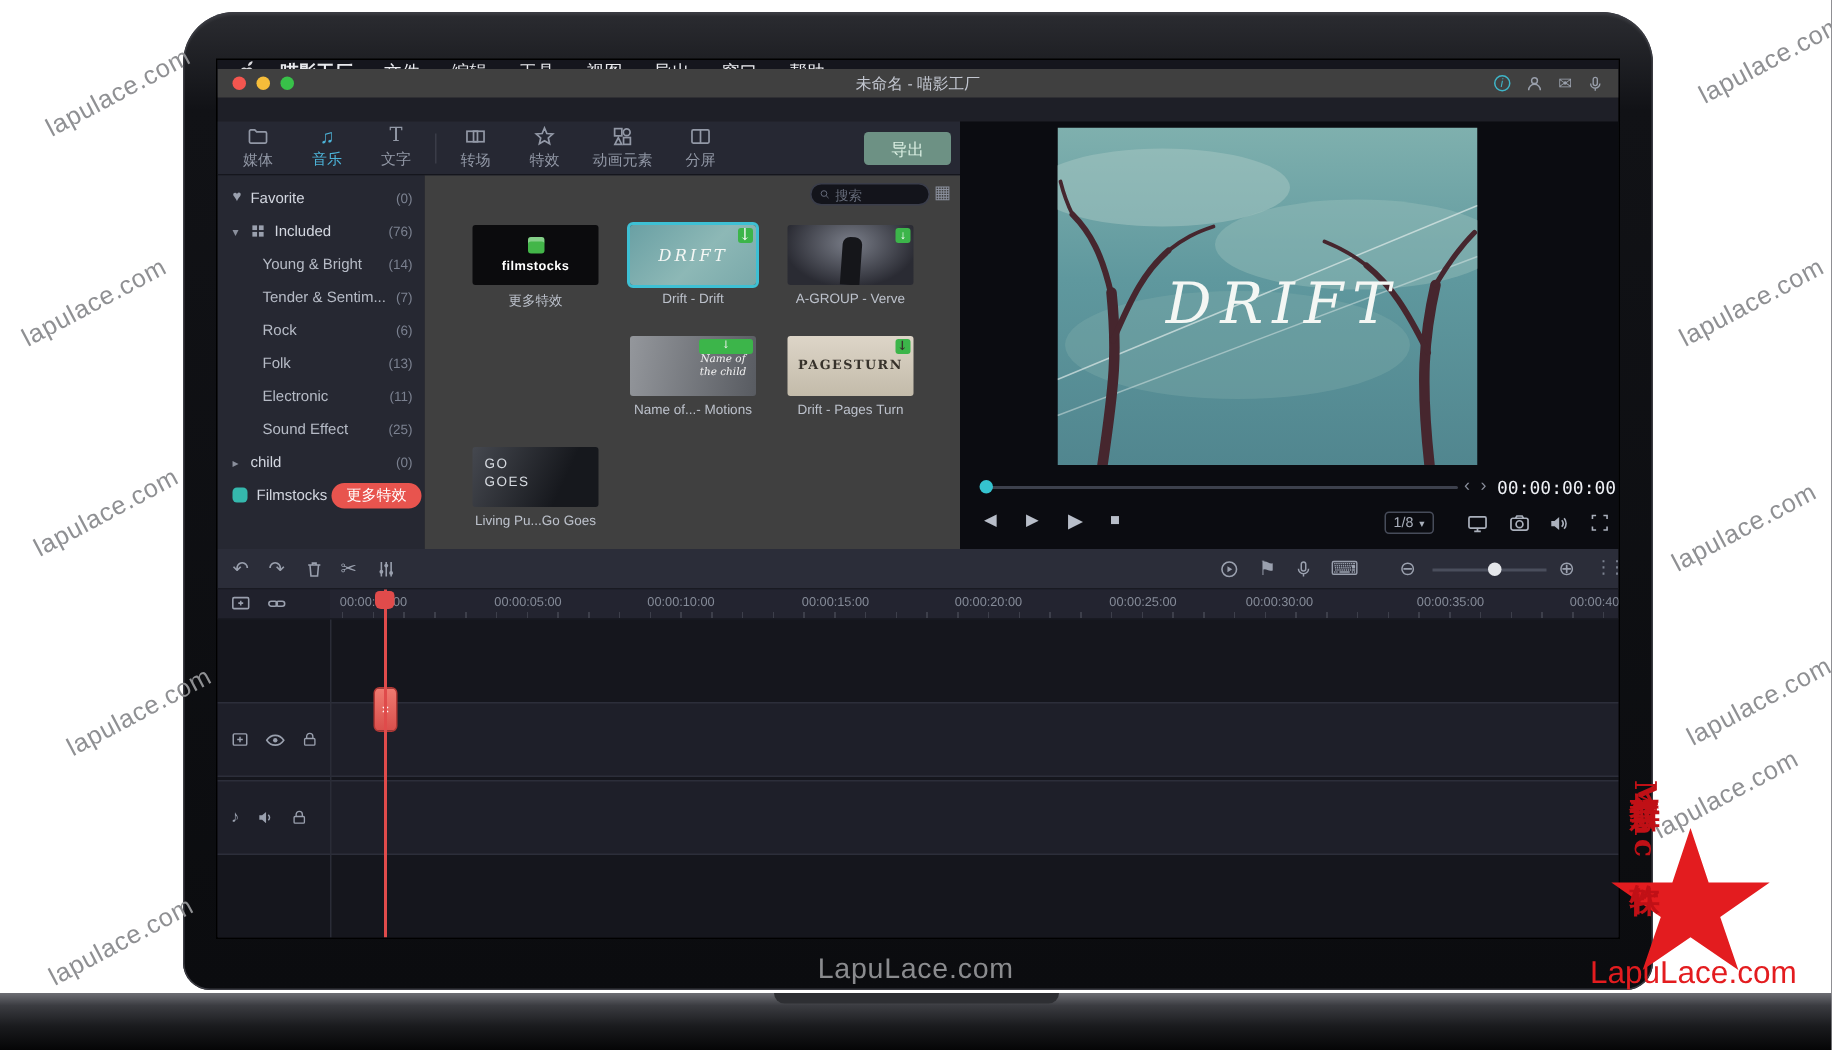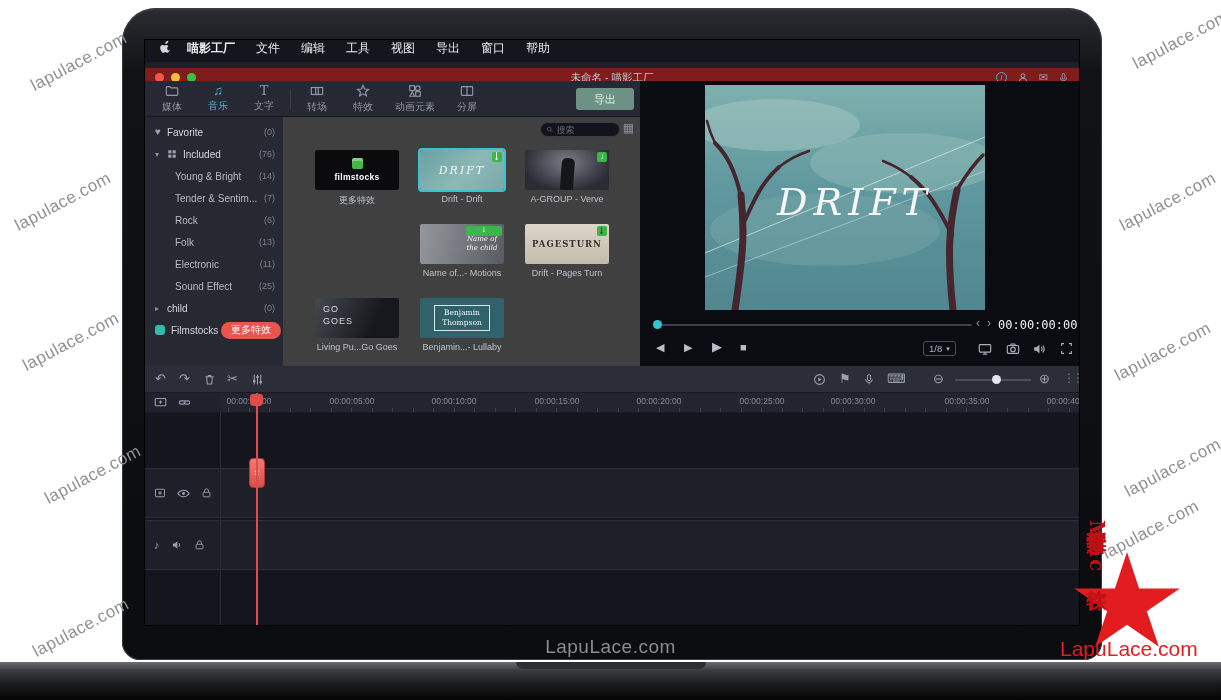--- a/index.html
+++ b/index.html
@@ -10,21 +10,21 @@
   
   .laptop{position:absolute;left:122px;top:8px;width:980px;height:652px;background:linear-gradient(#2b2c31,#111216 10%,#0b0c0f);border-radius:34px 34px 18px 18px;box-shadow:inset 0 0 0 1px #3a3b42,inset 0 2px 2px rgba(255,255,255,.08)}
   .base{position:absolute;left:0;top:662px;width:1221px;height:38px;background:linear-gradient(#6d6e74,#3b3c41 22%,#1a1b1e 58%,#050506)}
   .base::before{content:"";position:absolute;left:50%;transform:translateX(-50%);top:0;width:190px;height:7px;background:#2e2f33;border-radius:0 0 9px 9px}
   .screen{position:absolute;left:23px;top:32px;width:934px;height:585px;background:#1e1f27;overflow:hidden;outline:1px solid #000;font-size:11px}
 
   
   .menubar{position:absolute;left:0;top:0;width:100%;height:22px;background:#15161d;display:flex;align-items:flex-start;gap:21px;padding:0 14px;color:#e9eaee;font-size:12px}
   .app-name{font-weight:bold}
   
-  .titlebar{position:absolute;top:28px;height:19px;width:100%;background:#7f1d1d}
+  .titlebar{position:absolute;top:6px;height:19px;width:100%;background:#404040}
   .tls{position:absolute;left:10px;top:5px;display:flex;gap:7px}
   .tld{width:9px;height:9px;border-radius:50%}
   .wtitle{position:absolute;width:100%;text-align:center;top:3px;font-size:10.5px;color:#c3c7d1}
   .tbicons{position:absolute;right:10px;top:3px;display:flex;gap:10px;align-items:center;color:#9aa0ac}
   .info-i{width:11px;height:11px;border:1px solid #3fb6c9;color:#3fb6c9;border-radius:50%;font-size:8px;line-height:9px;text-align:center;font-style:italic}
   .env{font-size:11px}
 
   
   .leftcol{position:absolute;left:0;top:41px;width:495px;height:285px}
   .ribbon{position:absolute;left:0;top:0;right:0;height:36px;background:#262833;border-bottom:1px solid #15161d;display:flex;align-items:center;padding-left:4px}
@@ -318,26 +318,20 @@
             <div class="cap">Drift - Pages Turn</div>
           </div>
 
           <div class="gitem" style="left:32px;top:181px">
             <div class="thumb th-gogoes">
               <span>GO GOES</span>
             </div>
             <div class="cap">Living Pu...Go Goes</div>
           </div>
 
-          <div class="gitem" style="left:137px;top:181px">
-            <div class="thumb th-benj">
-              <span>Benjamin Thompson</span>
-            </div>
-            <div class="cap">Benjamin...- Lullaby</div>
-          </div>
 
         </div>
       </div>
     </div>
 
     <div class="preview">
       <svg class="pimg" viewBox="0 0 280 225">
         <defs>
           <linearGradient id="sky" x1="0" y1="0" x2="0" y2="1">
             <stop offset="0" stop-color="#7fb0ae"></stop>

